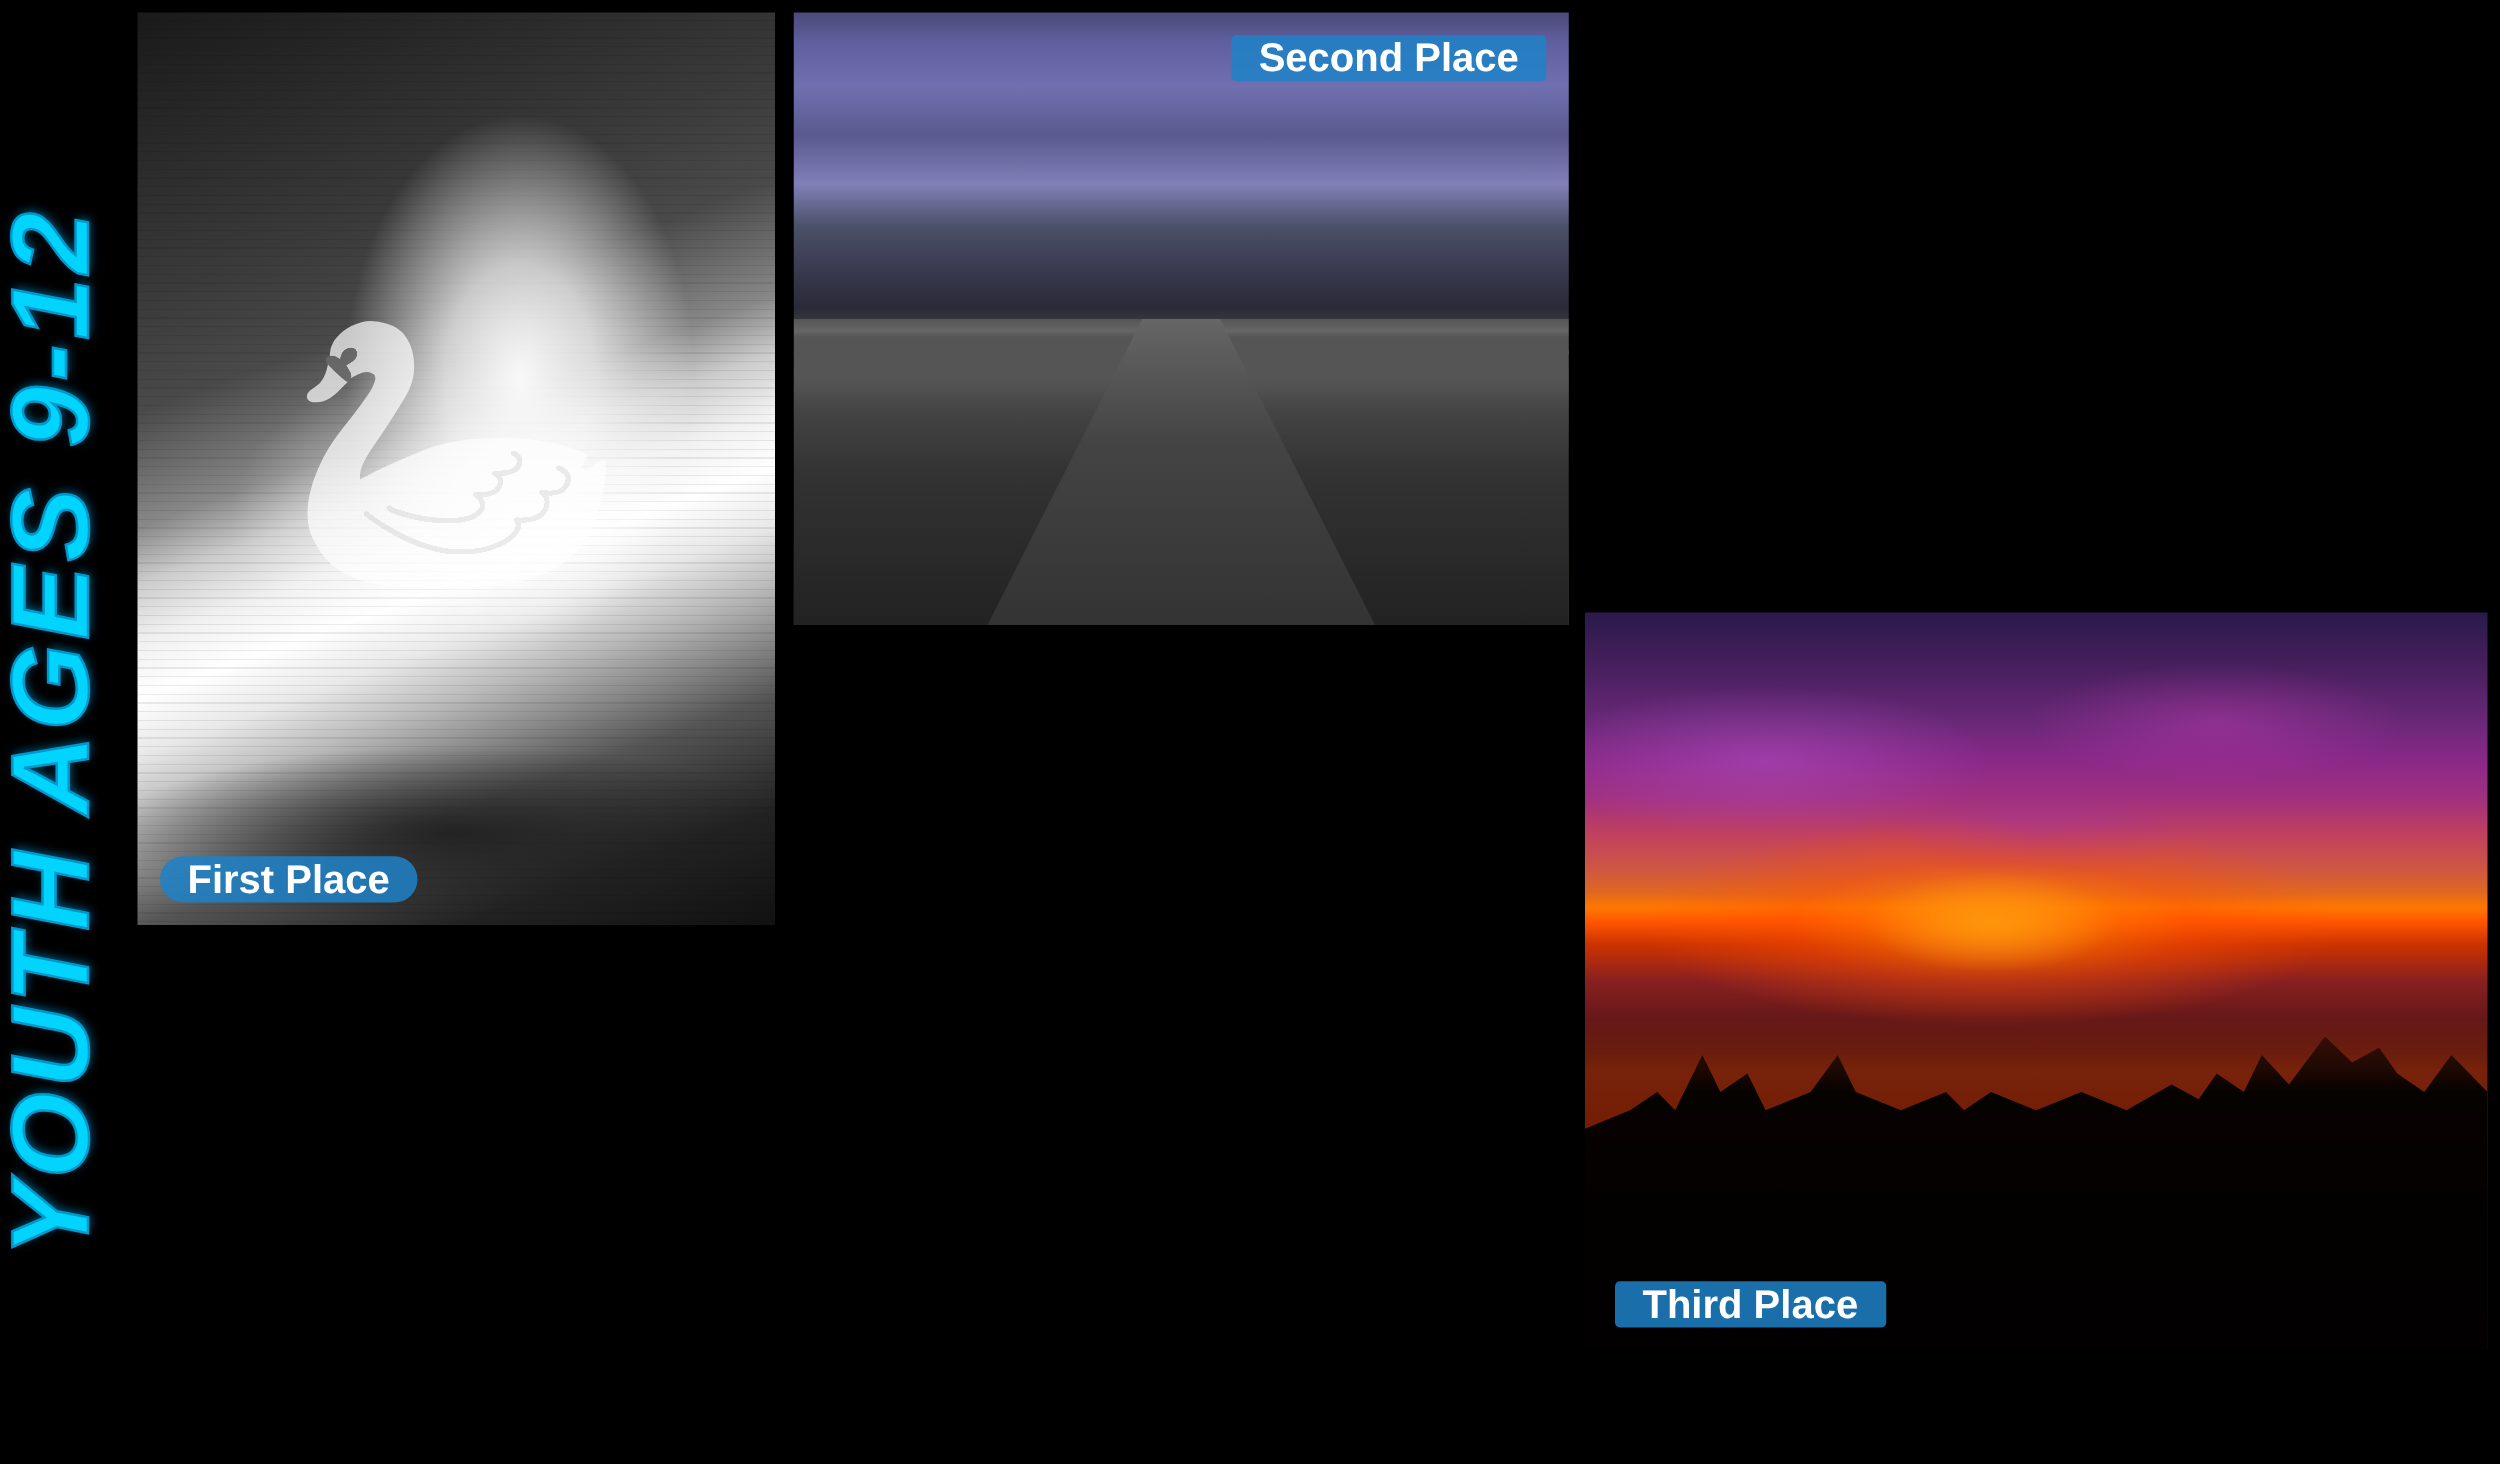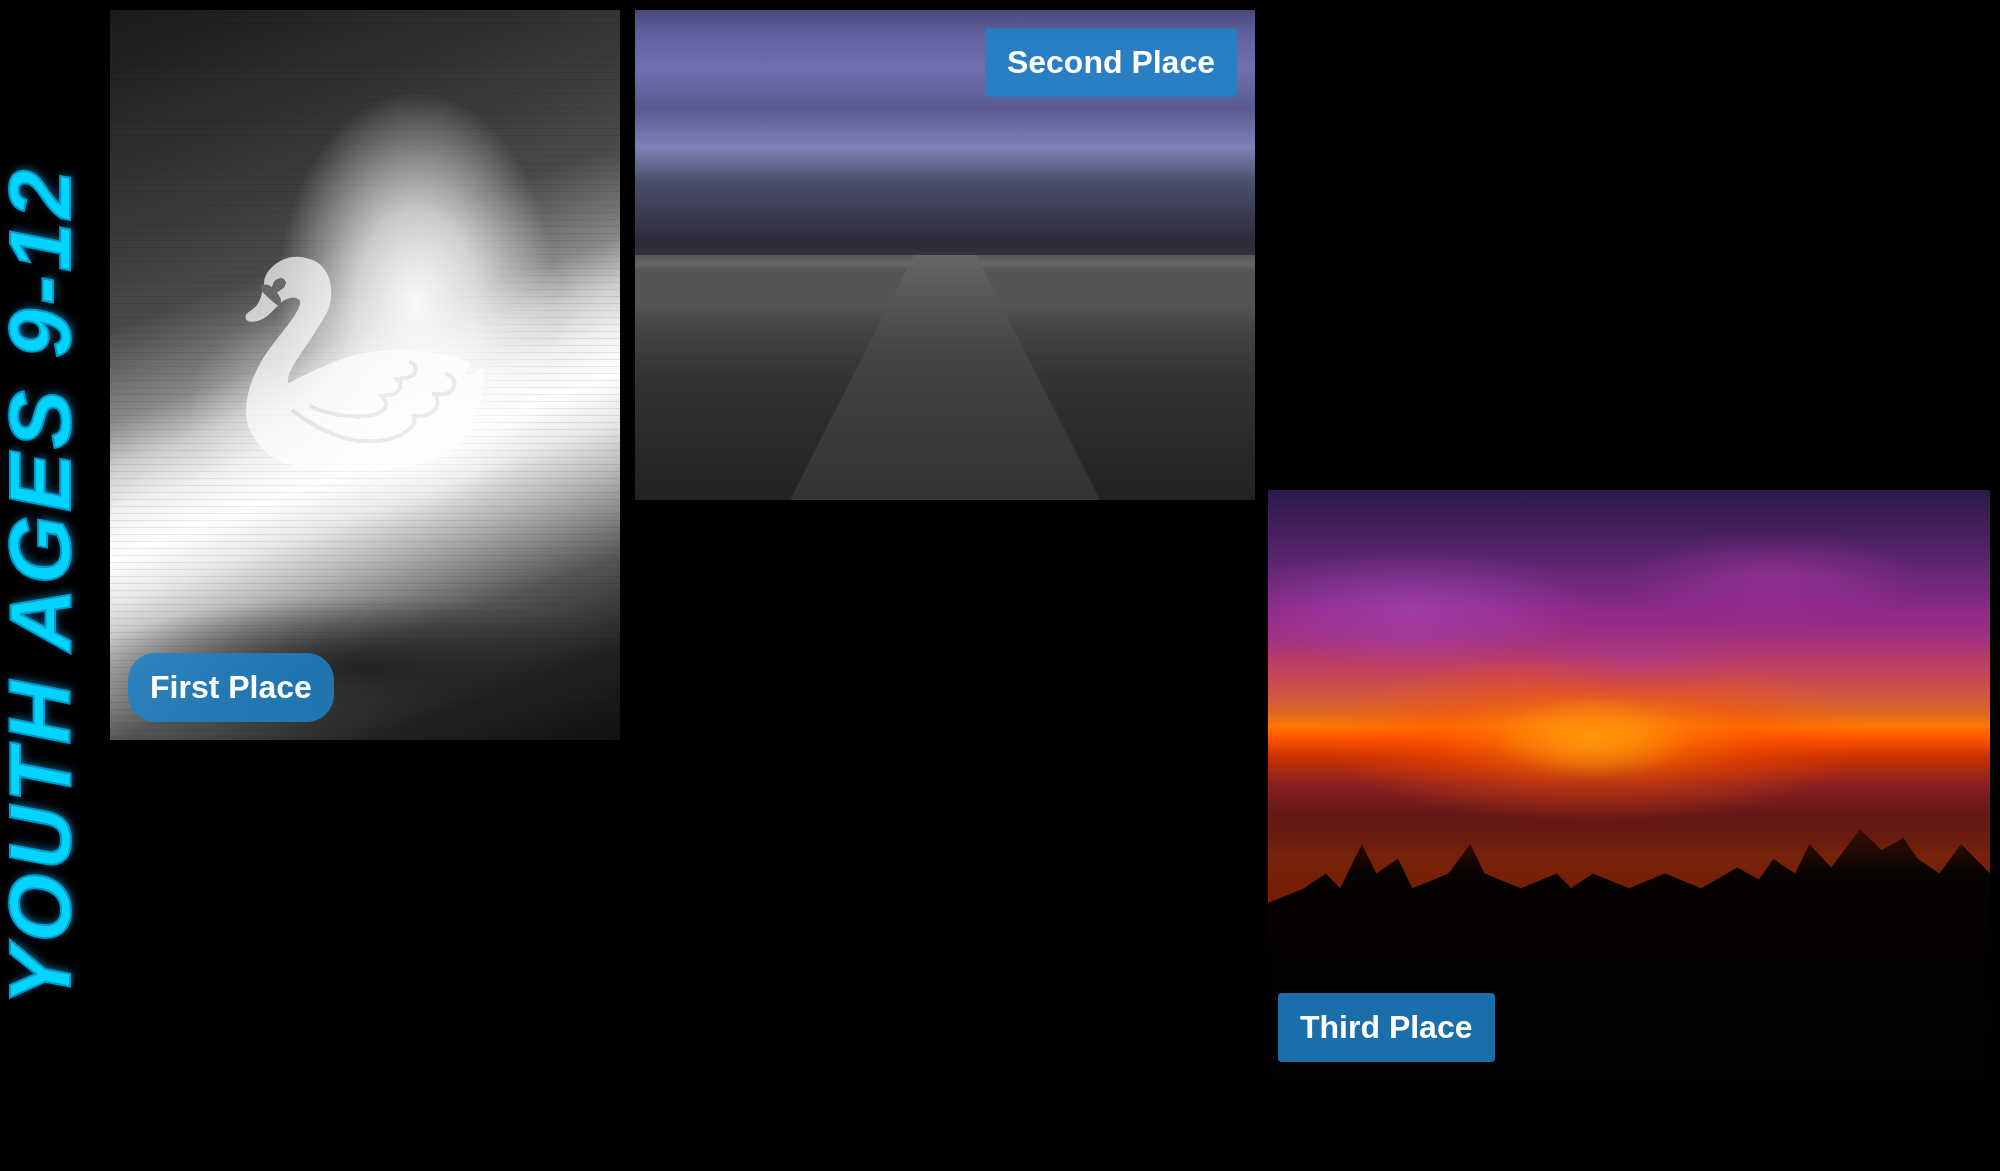--- a/index.html
+++ b/index.html
@@ -244,38 +244,38 @@
       );
     }
 
     
     .place-label {
       position: absolute;
       background: rgba(30, 130, 200, 0.85);
       color: #fff;
       font-size: 32px;
       font-weight: 900;
-      padding: 16px 22px;
+      padding: 0 22px;
       border-radius: 4px;
     }
 
     .first-label {
       bottom: 18px;
       left: 18px;
       border-radius: 27px;
     }
 
     .second-label {
       top: 18px;
       right: 18px;
     }
 
     .third-label {
       bottom: 18px;
-      left: 10px;
+      left: 24px;
       margin-top: 24px;
     }
   </style>
 </head>
 <body>
 
 <div class="vertical-title">YOUTH AGES 9-12</div>
 
 <div class="first-place-container">
   <div class="swan-img">

